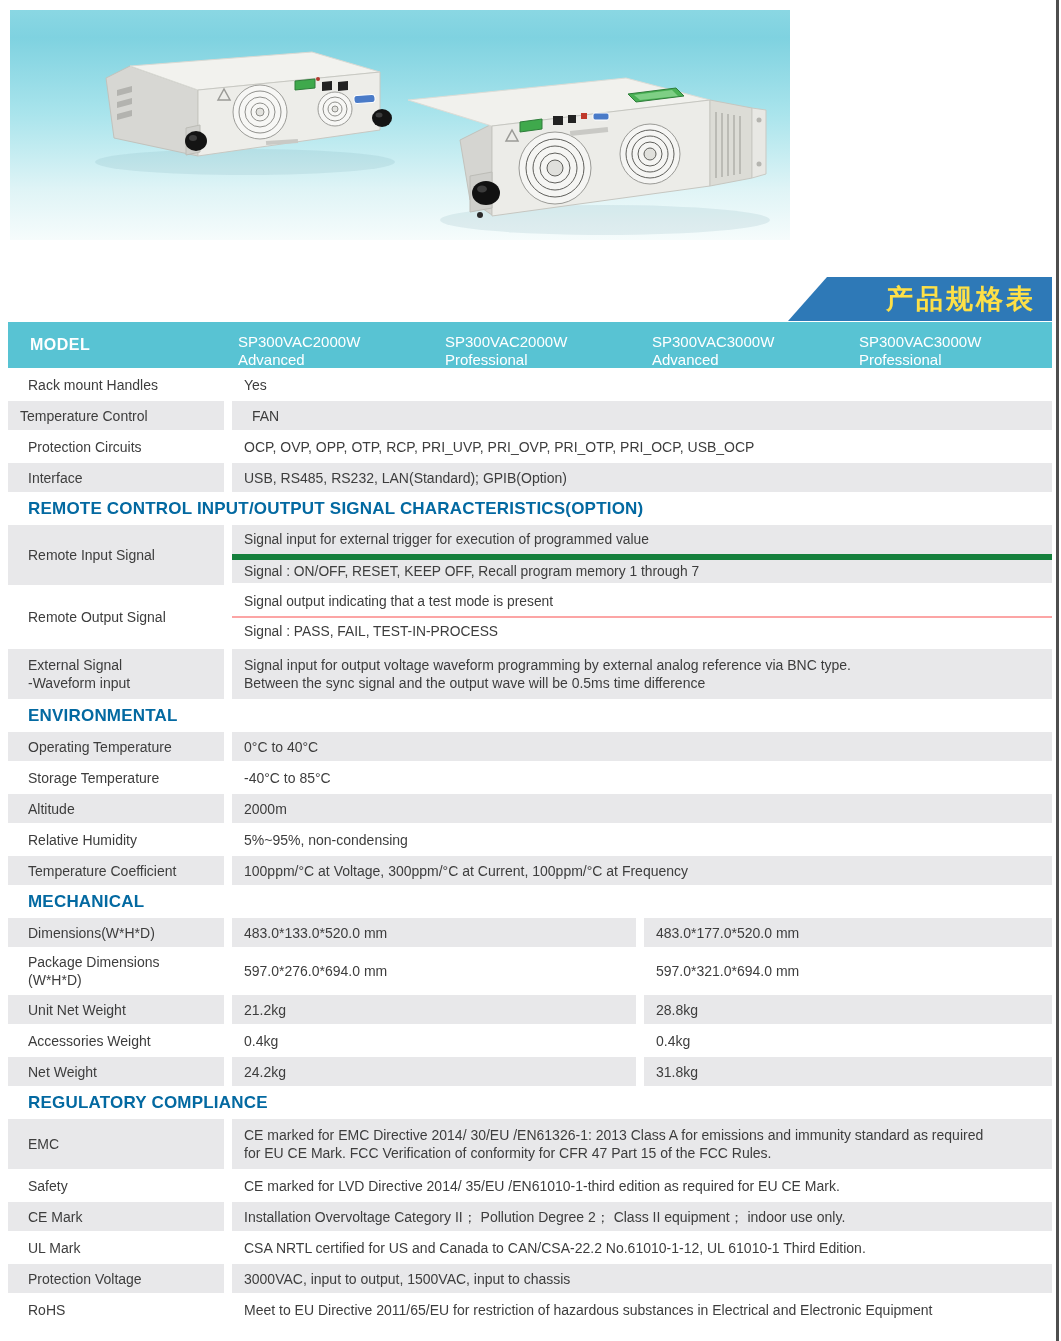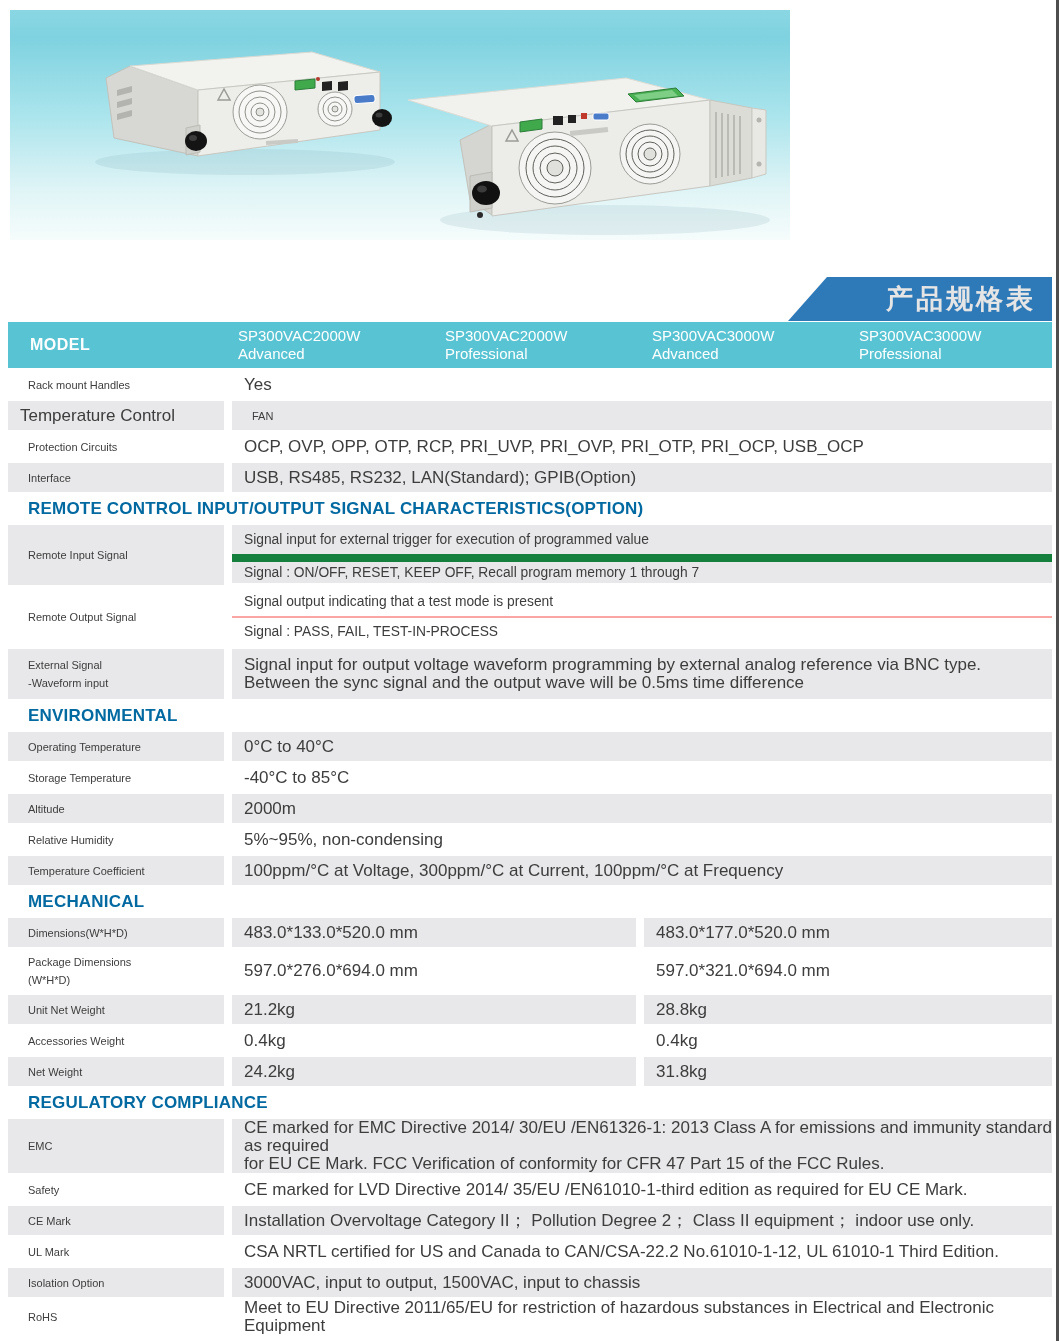--- a/index.html
+++ b/index.html
@@ -12,58 +12,58 @@
     position:absolute;left:10px;top:10px;width:780px;height:230px;
     background:linear-gradient(180deg,#8ad7e3 0%,#7fd2e0 12%,#a9e4ec 45%,#dff4f6 78%,#f6fcfc 100%);
   }
   .photo svg{display:block;width:100%;height:100%;}
   
   .banner{
     position:absolute;left:788px;top:277px;width:264px;height:44px;background:#2e79b7;
     clip-path:polygon(39px 0,100% 0,100% 100%,0 100%);
     display:flex;align-items:center;justify-content:flex-end;
     padding-right:16px;box-sizing:border-box;
-    color:#e5e5e5;font-weight:bold;font-size:27px;letter-spacing:3px;
+    color:#fde047;font-weight:bold;font-size:27px;letter-spacing:3px;
   }
   
   .edge-line{position:absolute;top:0;right:2px;width:3px;height:100%;background:#4e4e4e;}
   
   .spec-table{position:absolute;left:8px;top:322px;width:1044px;}
   .hrow{display:grid;grid-template-columns:216px repeat(4,1fr);column-gap:0;margin-bottom:2px;}
   .hcell{
     background:#58c3d3;height:46px;box-sizing:border-box;color:#ffffff;
-    padding:5px 0 0 14px;font-size:15px;line-height:18px;
+    padding:11px 0 0 14px;font-size:15px;line-height:18px;
   }
   .hcell.model{display:flex;align-items:center;padding:0 0 0 22px;font-weight:bold;font-size:16px;letter-spacing:.5px;}
   .row{display:grid;grid-template-columns:216px 1fr;column-gap:8px;margin-bottom:2px;}
   .row.split{grid-template-columns:216px 404px 1fr;}
   .cell{
     min-height:29px;box-sizing:border-box;display:flex;flex-direction:column;justify-content:center;
-    font-size:11px;
+    font-size:14px;
   }
   .cell.label{padding-left:20px;}
-  .cell.value{padding-left:12px;font-size:17px;}
+  .cell.value{padding-left:12px;font-size:14px;}
   .cell .ln{line-height:18px;}
   .row.gray .cell{background:#e8e8ea;}
   .row.white .cell{background:#ffffff;}
   .row.tall .cell{min-height:50px;}
   .row.tall2 .cell{min-height:44px;}
   .row.section{display:block;height:29px;margin-bottom:2px;background:#ffffff;}
   .stitle{
     display:flex;align-items:center;height:29px;padding-left:20px;
     font-weight:bold;font-size:17px;color:#0369a1;letter-spacing:.2px;
   }
   .groupvals{display:flex;flex-direction:column;}
   .groupvals .sub{
     min-height:29px;box-sizing:border-box;display:flex;align-items:center;
     padding-left:12px;font-size:13.8px;
   }
   .row.gray .groupvals .sub{background:#e8e8ea;}
   .row.white .groupvals .sub{background:#ffffff;}
-  .row.gray .groupvals .sub + .sub{border-top:8px solid #15803d;}
+  .row.gray .groupvals .sub + .sub{border-top:6px solid #15803d;}
   .row.white .groupvals .sub + .sub{border-top:2px solid #fca5a5;}
   .row.group .cell.label{min-height:60px;}
 </style>
 </head>
 <body>
 
 <div class="page">
 
   <div class="photo">
     <svg viewBox="0 0 780 230">
@@ -361,21 +361,21 @@
       <div class="row spec white">
         <div class="cell label">
           <div class="ln">UL Mark</div>
         </div>
         <div class="cell value">
           <div class="ln">CSA NRTL certified for US and Canada to CAN/CSA-22.2 No.61010-1-12, UL 61010-1 Third Edition.</div>
         </div>
       </div>
       <div class="row spec gray">
         <div class="cell label">
-          <div class="ln">Isolation Option</div>
+          <div class="ln">Protection Voltage</div>
         </div>
         <div class="cell value">
           <div class="ln">3000VAC, input to output, 1500VAC, input to chassis</div>
         </div>
       </div>
       <div class="row spec white">
         <div class="cell label">
           <div class="ln">RoHS</div>
         </div>
         <div class="cell value">

